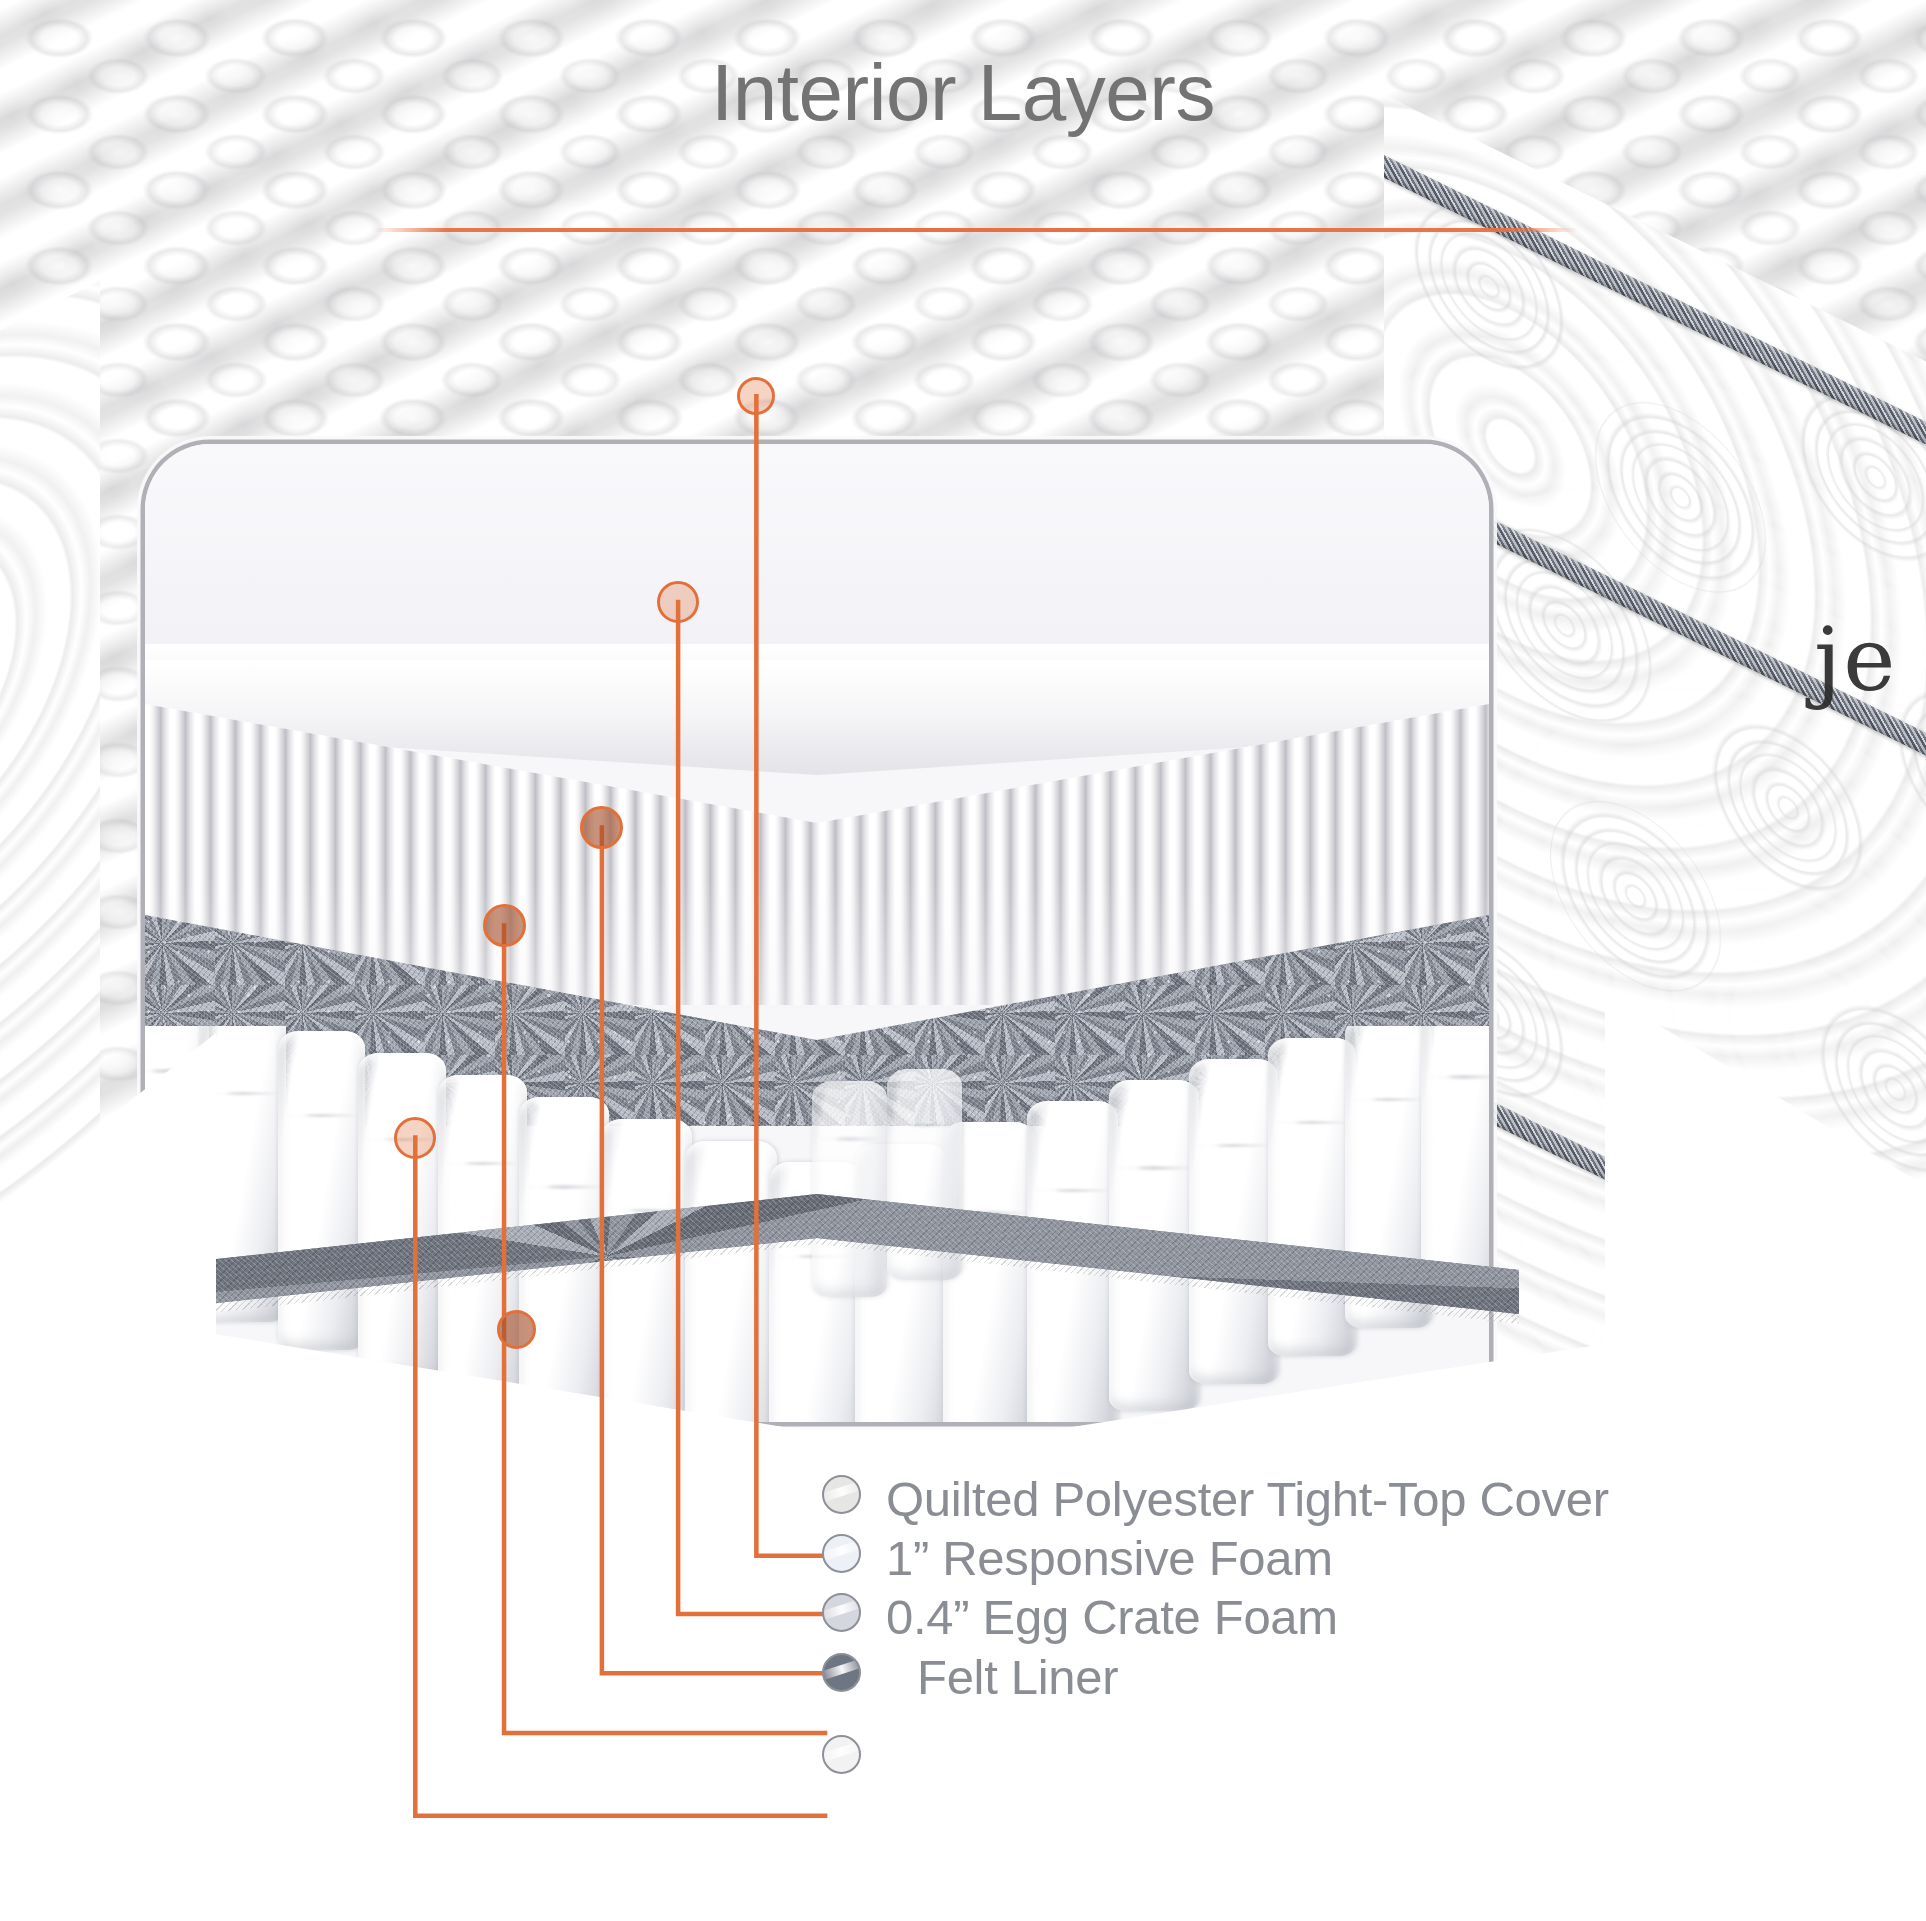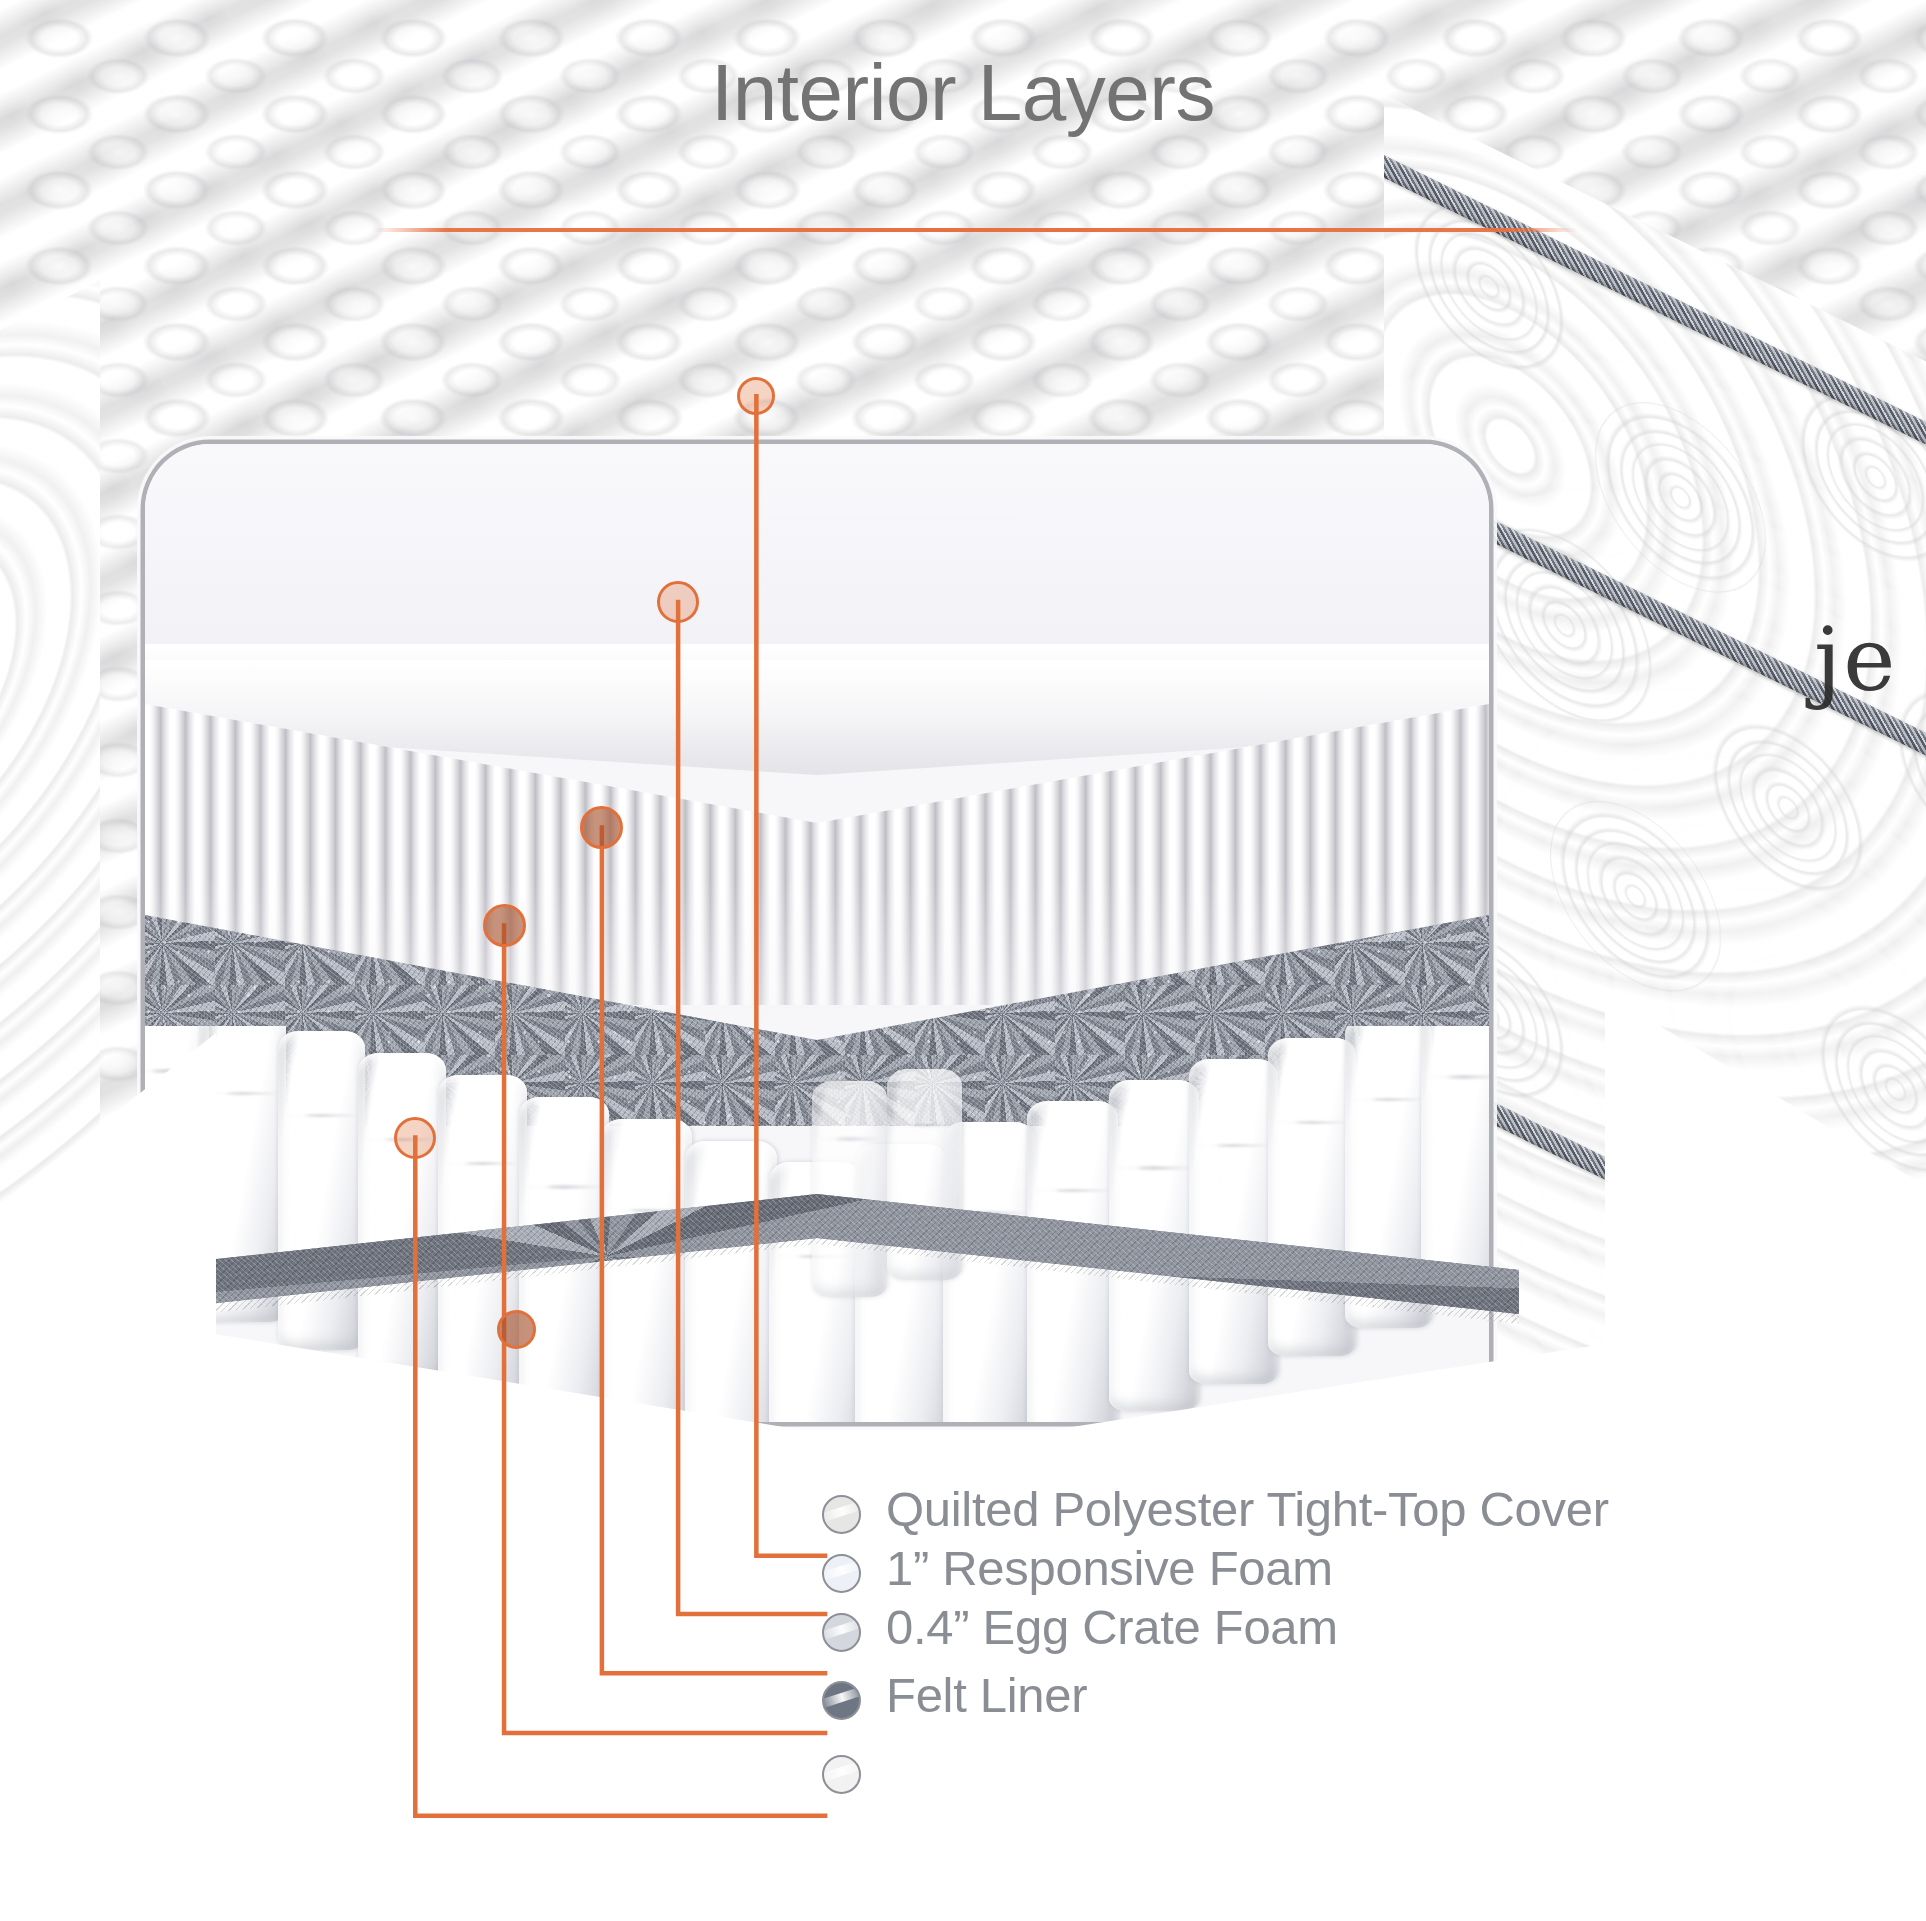--- a/index.html
+++ b/index.html
@@ -279,21 +279,21 @@
 
   
   .legend{
     position:absolute;
     left:822px; top:1475px;
     width:1093px;
   }
   .legend-row{
     position:absolute;
     display:flex;
-    align-items:flex-end;
+    align-items:flex-start;
     height:59px;
     left:0;
   }
   .bullet{
     width:39px; height:39px;
     border-radius:50%;
     border:2px solid #8d9097;
     box-sizing:border-box;
     flex:0 0 auto;
     margin-right:25px;
@@ -479,21 +479,21 @@
       <span class="legend-label">1” Responsive Foam</span>
     </div>
 
     <div class="legend-row" style="top:118px;">
       <span class="bullet" style="background:#d4d7de;">
           <i></i>
         </span>
       <span class="legend-label">0.4” Egg Crate Foam</span>
     </div>
 
-    <div class="legend-row" style="top:186px;">
+    <div class="legend-row" style="top:178px;gap:31px;">
       <span class="bullet" style="background:#6f7683;">
           <i></i>
         </span>
       <span class="legend-label">Felt Liner</span>
     </div>
 
     <div class="legend-row" style="top:260px;">
       <span class="bullet" style="background:#f2f2f2;">
           <i></i>
         </span>

